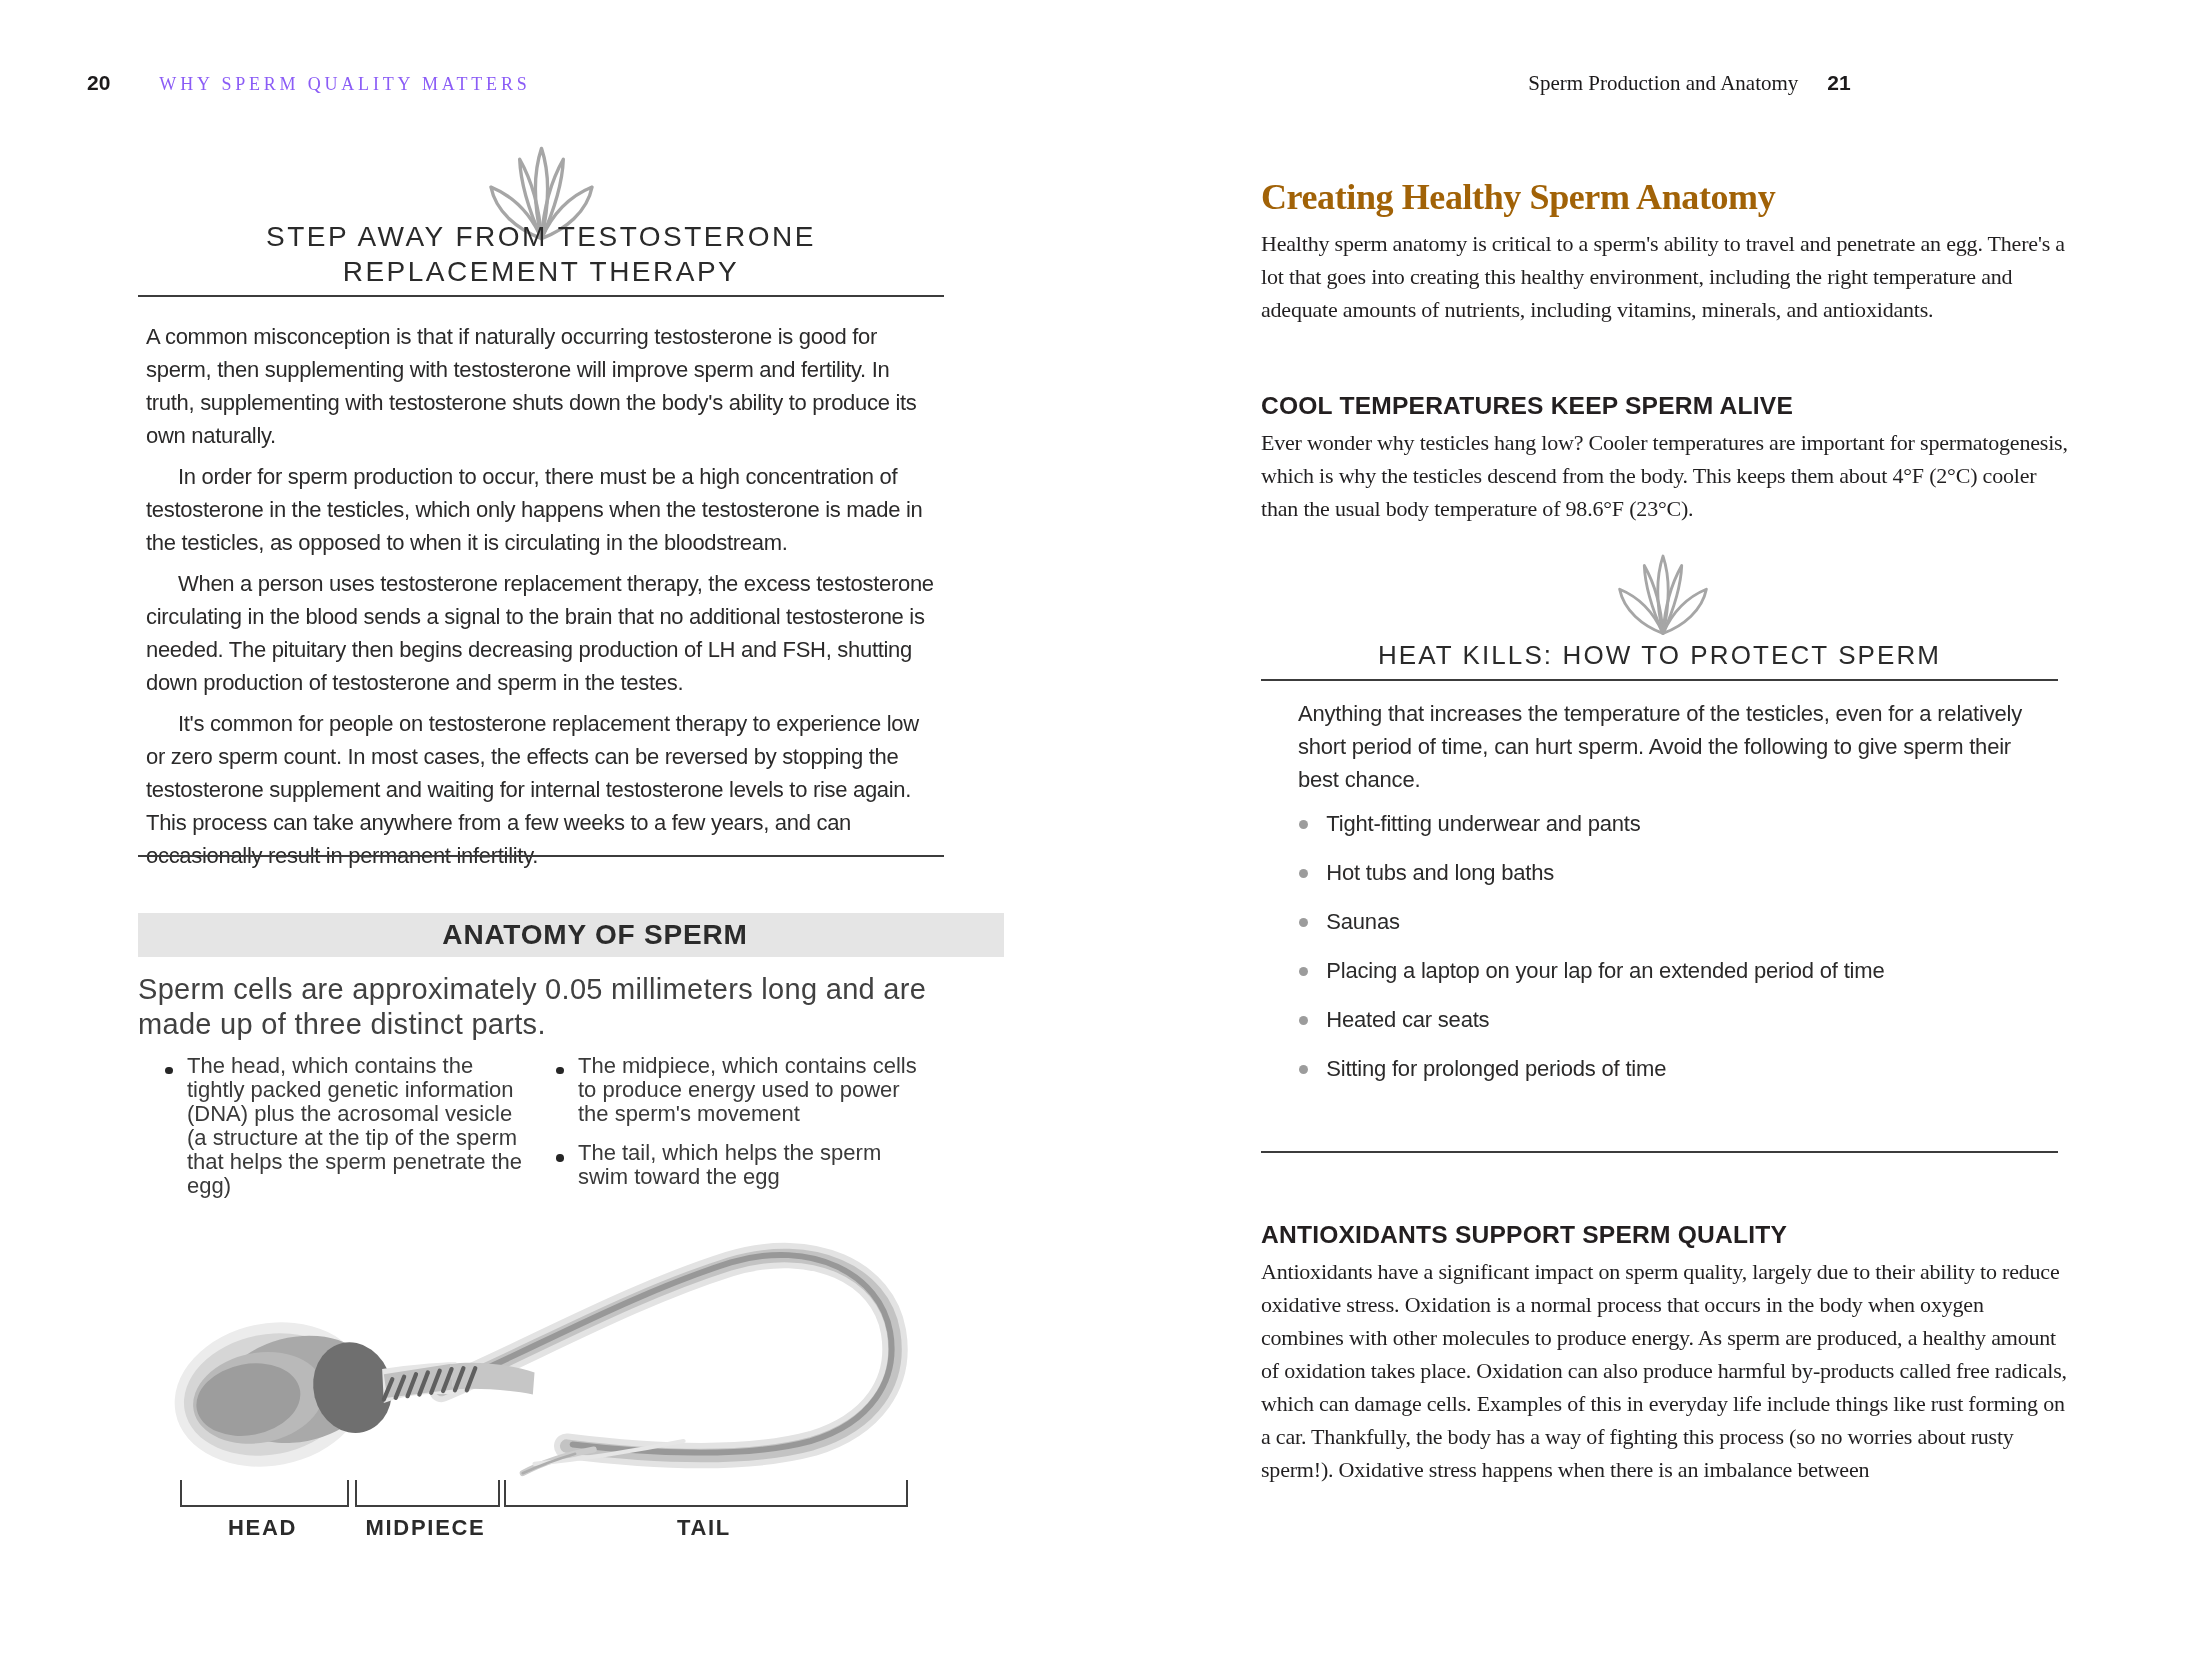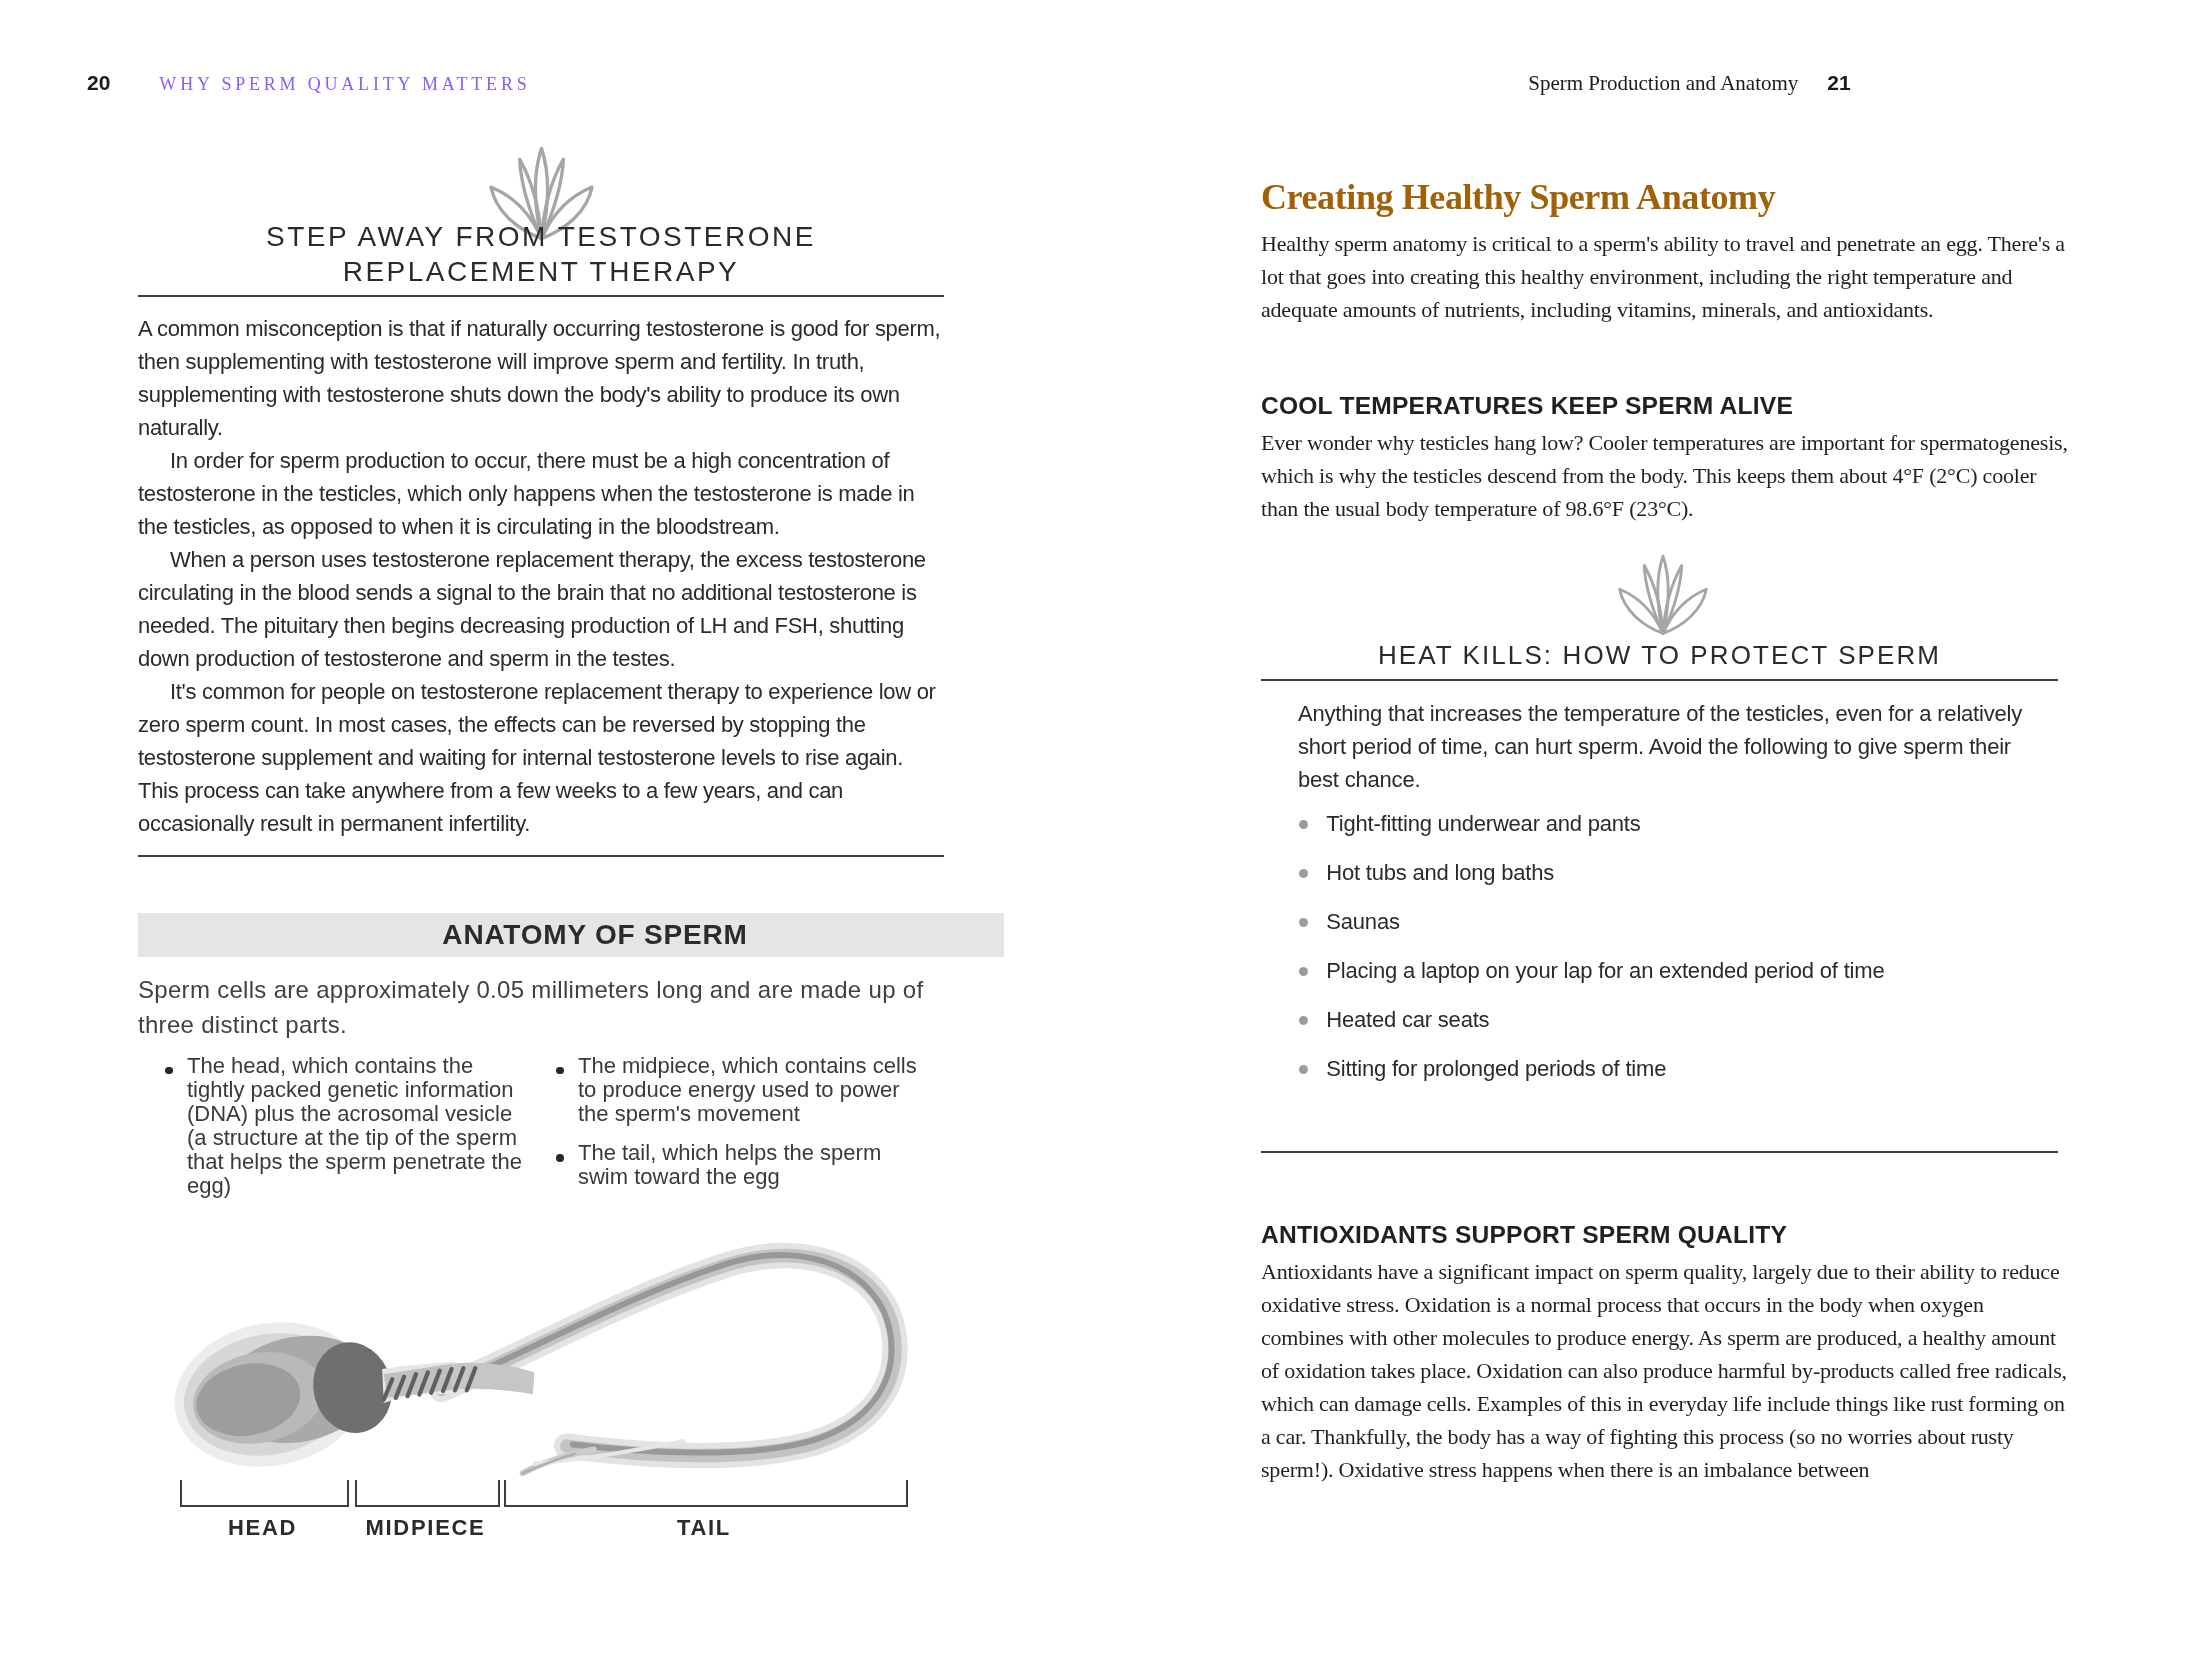--- a/index.html
+++ b/index.html
@@ -17,28 +17,28 @@
   
   .lotus path{fill:none;stroke:#a6a6a6;stroke-width:3.4;stroke-linejoin:round;stroke-linecap:round;}
 
   
   .box-title{left:138px;width:806px;text-align:center;font-size:28px;letter-spacing:2.5px;
              color:#2a2a2a;line-height:35px;font-weight:500;}
   .rule{left:138px;width:806px;height:0;border-top:2.5px solid #3c3c3c;}
   .rule-right{left:1261px;width:797px;height:0;border-top:2.5px solid #3c3c3c;}
 
   .body-sans{left:138px;width:807px;font-size:22px;line-height:33px;letter-spacing:-0.3px;color:#2b2a2a;}
-  .body-sans p{margin:0;}
+  .body-sans p{margin:8px;}
   .body-sans p + p{text-indent:32px;}
 
   .graybox{left:138px;width:818px;height:44px;background:#e5e5e5;display:flex;
            align-items:center;justify-content:center;padding-left:48px;}
   .graybox-label{font-weight:bold;font-size:28px;letter-spacing:0.8px;color:#2b2b2b;}
 
-  .anatomy-intro{left:138px;width:806px;font-size:24px;line-height:35px;letter-spacing:0.3px;color:#414141;}
+  .anatomy-intro{left:138px;width:806px;font-size:29px;line-height:35px;letter-spacing:0.3px;color:#414141;}
 
   .bul-col{font-size:22px;line-height:24px;color:#3a3a3a;}
   .bul-item{display:flex;margin-bottom:15.3px;}
   .bul-dot{width:7.6px;height:7.6px;border-radius:50%;background:#262626;margin:12.7px 14.4px 0 0;flex:0 0 7.6px;}
   .bul-dot-gray{width:9.3px;height:9.3px;border-radius:50%;background:#9c9c9c;margin:10.2px 18px 0 0;flex:0 0 9.3px;}
 
   
   .bracket{top:1480px;height:25.4px;border-left:2.5px solid #3f3f3f;border-right:2.5px solid #3f3f3f;
            border-bottom:2.5px solid #3f3f3f;}
   .diag-label{top:1515px;text-align:center;font-weight:bold;font-size:22px;letter-spacing:1.7px;color:#2b2b2b;}

